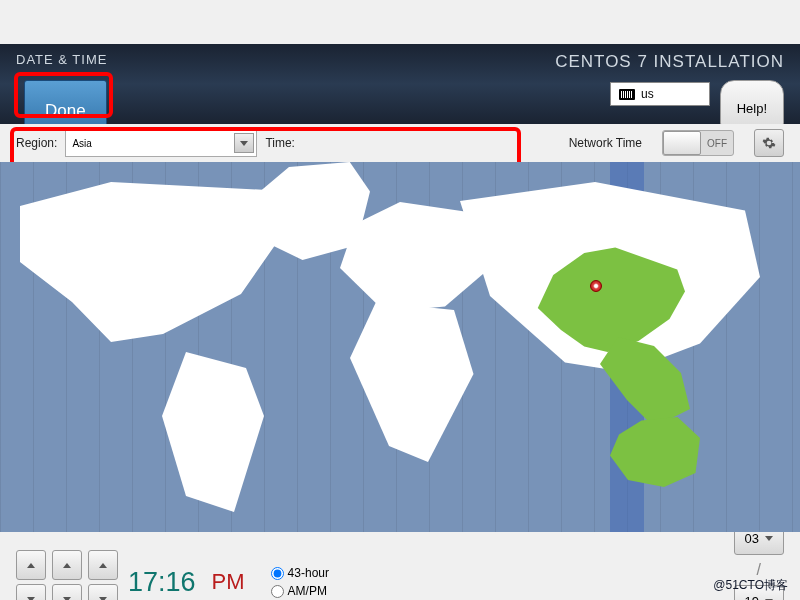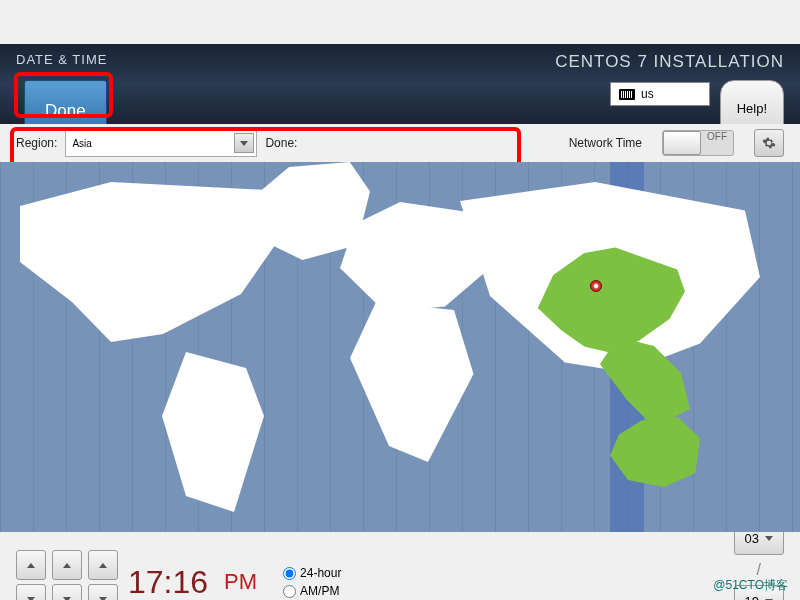--- a/index.html
+++ b/index.html
@@ -16,21 +16,21 @@
 .help-btn { position: absolute; top: 36px; right: 16px; background: linear-gradient(180deg, #f8f8f8, #d8d8d8); border: 1px solid #999; border-radius: 14px; padding: 20px 16px; font-size: 13px; cursor: pointer; }
 
 .topbar { height: 38px; background: #f0f0f0; padding: 10px 16px; display: flex; align-items: center; gap: 8px; position: relative; }
 .fld-label { font-size: 12px; color: #222; }
 .dropdown { background: #fff; border: 1px solid #aaa; height: 28px; display: flex; align-items: center; justify-content: space-between; padding: 0 6px; font-size: 10px; cursor: pointer; gap: 16px; }
 .dropdown .arrow-btn { width: 20px; height: 20px; background: linear-gradient(180deg,#f0f0f0,#ccc); border: 1px solid #999; display: flex; align-items: center; justify-content: center; margin-right: -4px; }
 .region-dd { width: 192px; }
 .city-dd { width: 192px; }
 .top-highlight { position: absolute; top: 3px; left: 10px; width: 511px; height: 44px; border: 4px solid #ff0000; border-radius: 6px; pointer-events: none; }
 .nettime { margin-left: auto; display: flex; align-items: center; gap: 20px; }
-.toggle { width: 72px; height: 26px; border: 1px solid #aaa; border-radius: 3px; display: flex; background: #ddd; cursor: pointer; }
+.toggle { width: 72px; height: 26px; border: 1px solid #aaa; border-radius: 3px; display: flex; align-items: center; background: #ddd; cursor: pointer; }
 .toggle .knob { width: 38px; height: 24px; background: linear-gradient(180deg,#fff,#ddd); border: 1px solid #999; border-radius: 2px; }
 .toggle .lbl { flex: 1; text-align: center; font-size: 10px; color: #666; }
 .gear-btn { width: 30px; height: 28px; background: linear-gradient(180deg,#f0f0f0,#d0d0d0); border: 1px solid #999; border-radius: 3px; display: flex; align-items: center; justify-content: center; cursor: pointer; }
 
 .map { height: 370px; background: #7893b8; position: relative; overflow: hidden; }
 .map::before { content:''; position:absolute; inset:0; background: repeating-linear-gradient(90deg, rgba(0,0,0,0.08) 0 1px, transparent 1px 33px); }
 .tz-band { position: absolute; top: 0; bottom: 0; left: 610px; width: 34px; background: rgba(60,100,180,0.5); }
 .land { position: absolute; background: #fff; }
 .na { top: 20px; left: 20px; width: 260px; height: 160px; clip-path: polygon(0% 15%, 35% 0%, 95% 5%, 100% 35%, 85% 70%, 55% 95%, 35% 100%, 20% 75%, 0% 50%); }
 .sa { top: 190px; left: 150px; width: 120px; height: 160px; clip-path: polygon(30% 0%, 80% 10%, 95% 40%, 70% 100%, 30% 90%, 10% 40%); }
@@ -39,30 +39,30 @@
 .asia { top: 20px; left: 460px; width: 300px; height: 190px; clip-path: polygon(0% 10%, 45% 0%, 95% 15%, 100% 50%, 80% 85%, 55% 100%, 35% 95%, 10% 60%); }
 .china { position: absolute; top: 80px; left: 530px; width: 155px; height: 110px; background: #7cc142; clip-path: polygon(15% 30%, 35% 10%, 55% 5%, 75% 15%, 95% 25%, 100% 45%, 90% 70%, 70% 90%, 50% 100%, 35% 95%, 20% 80%, 5% 60%); }
 .sea { position: absolute; top: 175px; left: 600px; width: 90px; height: 90px; background: #7cc142; clip-path: polygon(20% 0%, 60% 10%, 90% 40%, 100% 80%, 60% 100%, 30% 70%, 0% 30%); }
 .aus { position: absolute; top: 255px; left: 610px; width: 90px; height: 70px; background: #7cc142; clip-path: polygon(10% 25%, 35% 5%, 75% 0%, 100% 30%, 95% 80%, 60% 100%, 20% 90%, 0% 55%); }
 .pin { position: absolute; top: 118px; left: 590px; width: 12px; height: 12px; border-radius: 50%; background: radial-gradient(circle, #fff 20%, #d44 40%, #a00 100%); border: 1px solid #800; }
 .greenland { top: 0px; left: 235px; width: 135px; height: 98px; clip-path: polygon(10% 40%, 40% 5%, 85% 0%, 100% 30%, 90% 85%, 50% 100%, 5% 70%); }
 
 .bottombar { height: 100px; background: #f0f0f0; padding: 10px 16px; display: flex; align-items: center; gap: 6px; }
 .spinner-col { display: flex; flex-direction: column; gap: 4px; }
 .spin-btn { width: 30px; height: 30px; background: linear-gradient(180deg,#f8f8f8,#d8d8d8); border: 1px solid #999; border-radius: 3px; display:flex; align-items:center; justify-content:center; cursor:pointer; }
-.time-disp { font-size: 32px; color: #7f1d1d; font-weight: 300; margin: 0 4px; }
+.time-disp { font-size: 27px; color: #0f766e; font-weight: 300; margin: 0 4px; }
 .ampm { font-size: 22px; color: #b91c1c; margin-left: 6px; }
 .fmt-group { margin-left: 20px; display: flex; flex-direction: column; gap: 4px; font-size: 12px; }
 .fmt-group label { display: flex; align-items: center; gap: 4px; cursor: pointer; }
 .date-group { margin-left: auto; display: flex; align-items: center; gap: 6px; flex-direction: column; }
 .date-dd { background: linear-gradient(180deg,#f8f8f8,#d8d8d8); border: 1px solid #999; border-radius: 3px; padding: 8px 10px; font-size: 13px; display: flex; align-items: center; gap: 6px; cursor: pointer; }
 .sep { color: #888; font-size: 16px; }
 .caret { width: 0; height: 0; border-left: 4px solid transparent; border-right: 4px solid transparent; border-top: 5px solid #555; }
 .caret-up { border-top: none; border-bottom: 5px solid #555; }
-.watermark { position: absolute; bottom: 6px; right: 12px; font-size: 12px; color: #0f766e; }
+.watermark { position: absolute; bottom: 6px; right: 12px; font-size: 12px; color: #0f172a; }
 </style>
 </head>
 <body>
 
 <div class="header">
   <div class="title">DATE &amp; TIME</div>
   <div class="install-title">CENTOS 7 INSTALLATION</div>
   <button class="done-btn">Done</button>
   <div class="done-highlight"></div>
   <div class="kbd-box">
@@ -73,21 +73,21 @@
 </div>
 
 <div class="topbar">
   <span class="fld-label">Region:</span>
   <div class="dropdown region-dd">
     <span>Asia</span>
     <span class="arrow-btn">
         <span class="caret"></span>
       </span>
   </div>
-  <span class="fld-label">Done:</span>
+  <span class="fld-label">Time:</span>
   <div class="top-highlight"></div>
   <div class="nettime">
     <span class="fld-label">Network Time</span>
     <div class="toggle">
       <div class="knob"></div>
       <span class="lbl">OFF</span>
     </div>
     <button class="gear-btn">
       <svg width="14" height="14" viewBox="0 0 24 24">
           <path fill="#555" d="M12 8a4 4 0 100 8 4 4 0 000-8zm9 4a7 7 0 01-.1 1.2l2.1 1.6-2 3.5-2.5-1a7 7 0 01-2 1.2l-.4 2.6h-4l-.4-2.6a7 7 0 01-2-1.2l-2.5 1-2-3.5 2.1-1.6A7 7 0 013 12a7 7 0 01.1-1.2L1 9.2l2-3.5 2.5 1a7 7 0 012-1.2L7.9 3h4l.4 2.6a7 7 0 012 1.2l2.5-1 2 3.5-2.1 1.6c.1.4.1.8.1 1.2z"></path>
@@ -136,21 +136,21 @@
       </button>
   </div>
   <span class="time-disp">
     <span>17</span><span>:</span><span>16</span>
   </span>
   <span class="ampm">PM</span>
 
   <div class="fmt-group">
     <label>
         <input type="radio" name="fmt" checked="" style=""> 
-        <span>24-hour</span>
+        <span>43-hour</span>
       </label>
     <label>
         <input type="radio" name="fmt" style=""> 
         <span>AM/PM</span>
       </label>
   </div>
 
   <div class="date-group">
     <div class="date-dd">
         <span>03</span>

